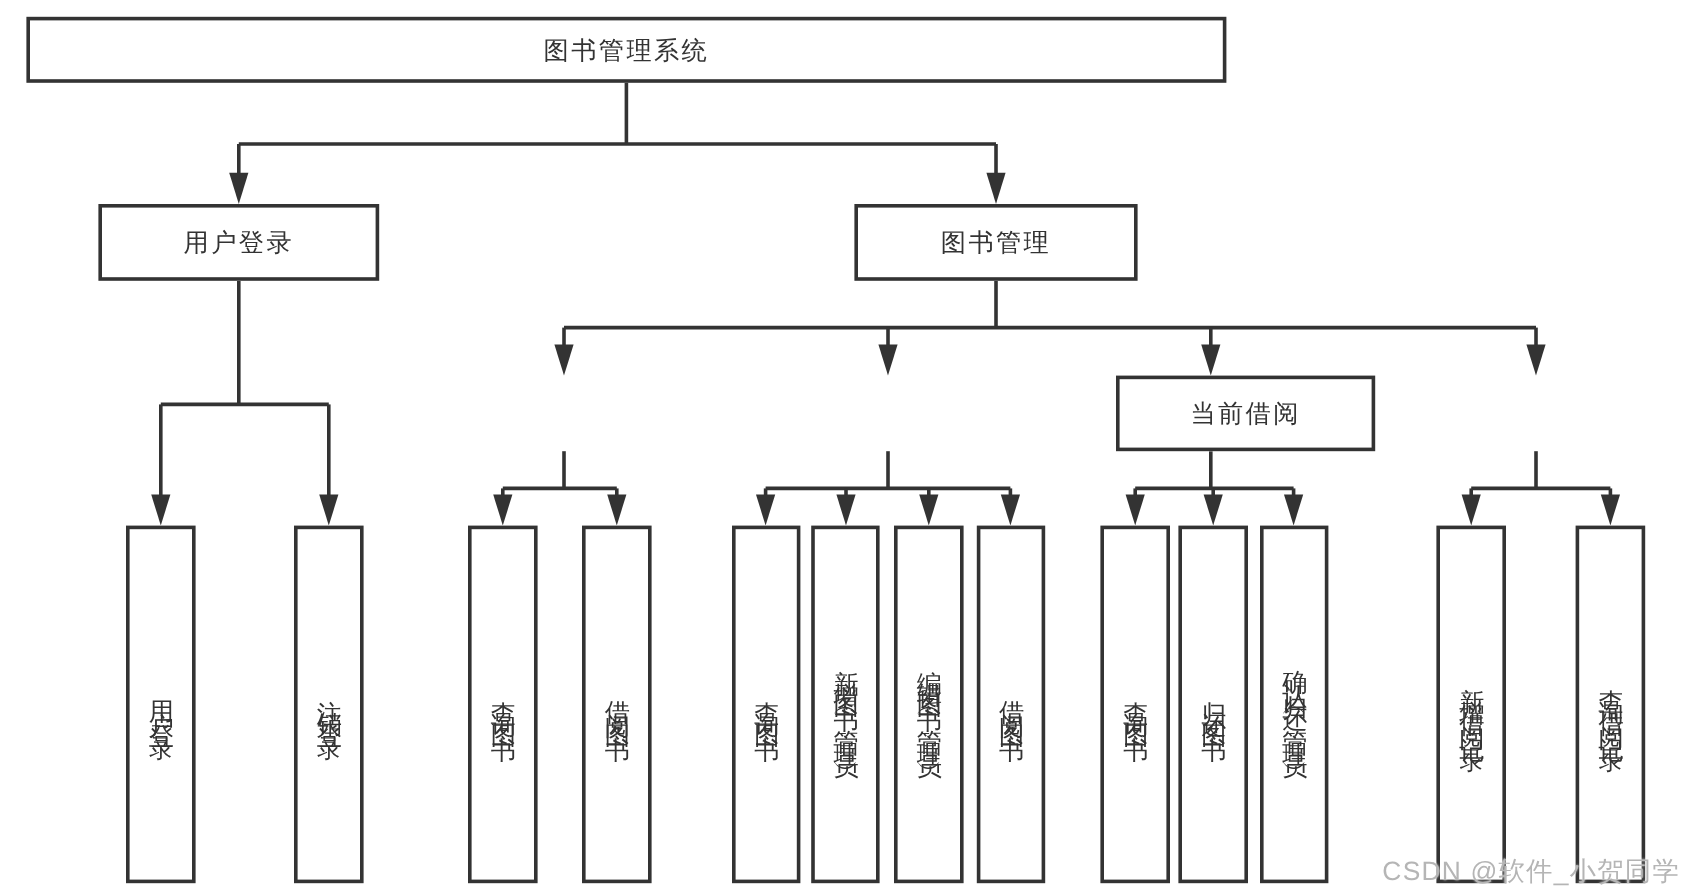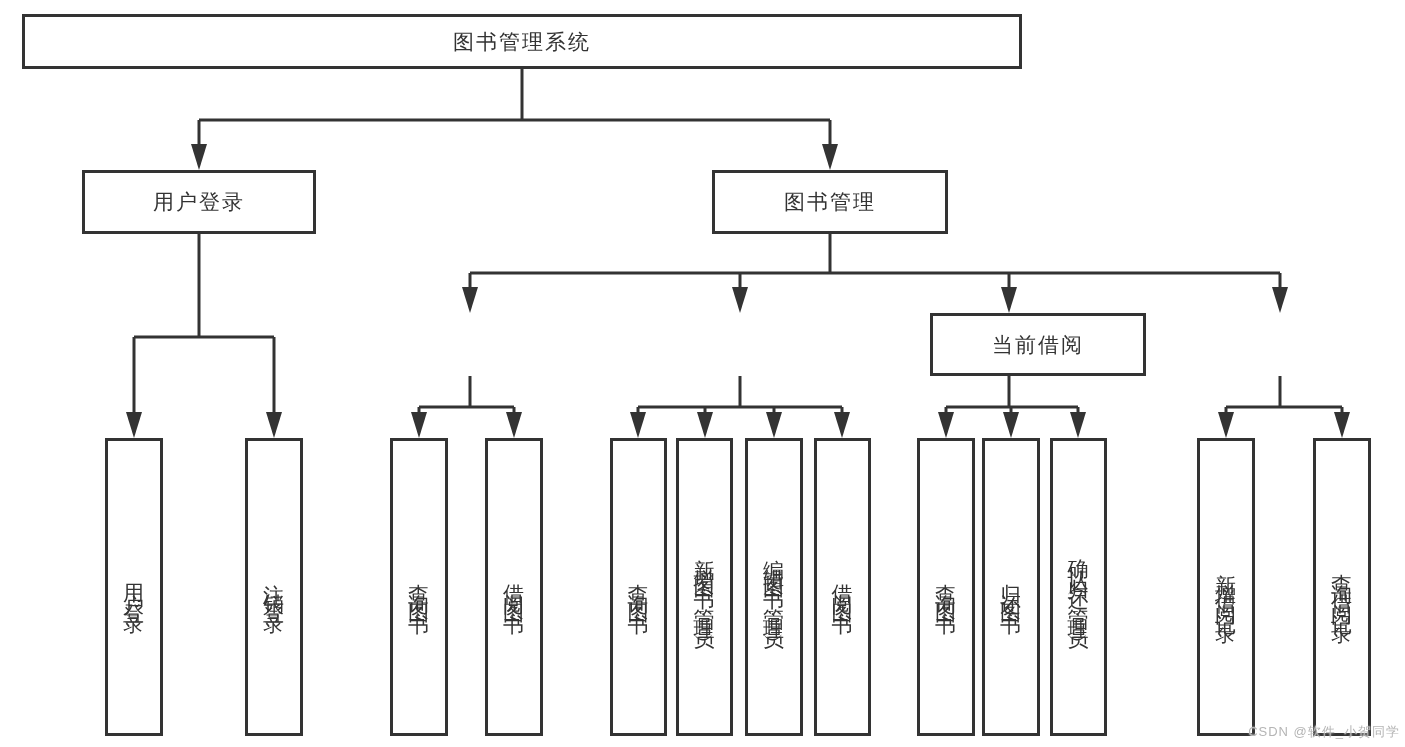--- a/index.html
+++ b/index.html
@@ -43,21 +43,21 @@
     letter-spacing: 10px;
     font-size: 21px;
     line-height: 1;
     white-space: nowrap;
   }
   .watermark {
     position: absolute;
     right: 5px;
     bottom: 6px;
     z-index: 3;
-    font-size: 13px;
+    font-size: 22px;
     color: #b5b5b5;
     letter-spacing: 1px;
     text-shadow: 0 0 2px #ffffff;
   }
   svg path {
     stroke: #333333;
     stroke-width: 3;
     fill: none;
   }
   svg polygon {

